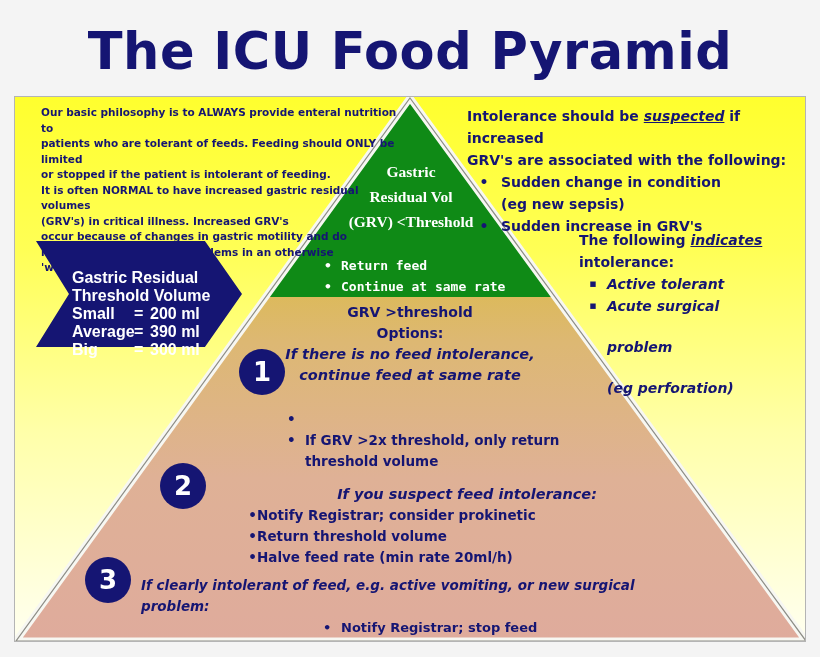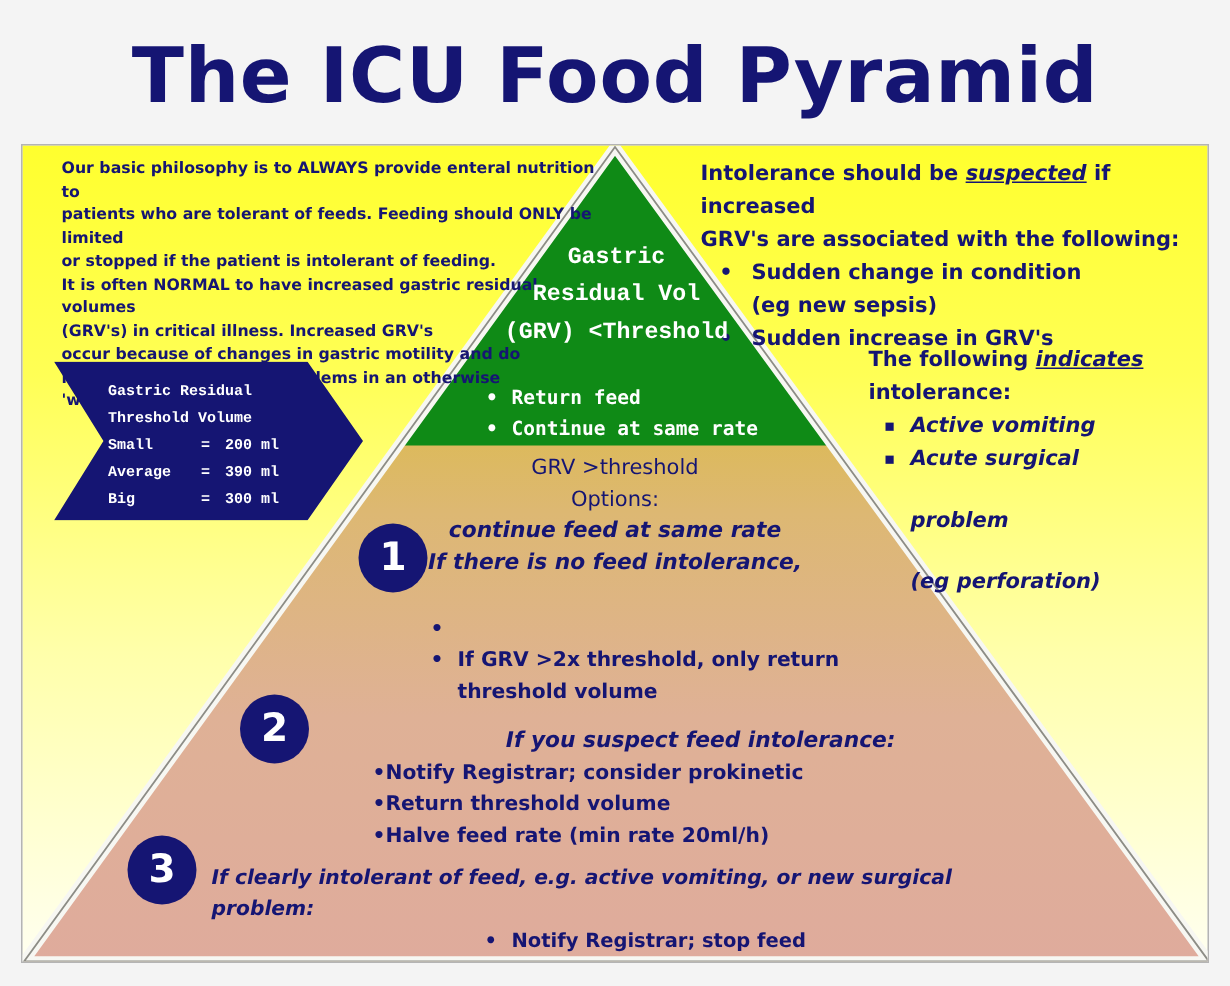--- a/index.html
+++ b/index.html
@@ -104,43 +104,43 @@
     height: 106px;
   }
   #chevron .shape {
     position:absolute; inset:0;
     background: #151573;
     clip-path: polygon(0% 0%, 82% 0%, 100% 50%, 82% 100%, 0% 100%, 16% 50%);
   }
   #chevron .lines {
     position: absolute;
     left: 36px;
-    top: 12px;
+    top: 28px;
     color: #ffffff;
-    font-size: 10px;
+    font-size: 16px;
     font-weight: bold;
     line-height: 18px;
-    font-family: Liberation Mono, monospace;
+    font-family: Liberation Sans, sans-serif;
   }
   #chevron .lines .row { display:flex; }
   #chevron .lines .k { width: 62px; }
   #chevron .lines .eq { width: 16px; }
 
   
   #green-text {
     position: absolute;
     left: 268px;
     top: 62px;
     width: 256px;
     text-align: center;
     color: #ffffff;
     font-size: 15.5px;
     font-weight: bold;
     line-height: 25px;
-    font-family: Liberation Mono, monospace;
+    font-family: Liberation Serif, serif;
   }
   #green-bullets {
     position: absolute;
     left: 300px;
     top: 158px;
     width: 240px;
     color: #ffffff;
     font-size: 13px;
     font-weight: bold;
     line-height: 21px;
@@ -153,21 +153,21 @@
   #sec1 {
     position: absolute;
     left: 230px;
     top: 205px;
     width: 330px;
     text-align: center;
     color: #151573;
     font-size: 14px;
     line-height: 21px;
   }
-  #sec1 .hd { font-weight: normal; }
+  #sec1 .hd { font-weight: bold; }
   #sec1 .it { font-style: italic; font-weight: bold; font-size: 14.5px; }
 
   
   #sec1b {
     position: absolute;
     left: 272px;
     top: 312px;
     width: 350px;
     color: #151573;
     font-size: 13.5px;
@@ -286,21 +286,21 @@
     </div>
   </div>
 
   <div id="right-low">
     <div>
       <span>The following </span><span class="ital uline">indicates</span>
     </div>
     <div>intolerance:</div>
     <div class="b-row">
       <span class="sq">▪</span>
-      <span class="ital">Active vomiting</span>
+      <span class="ital">Active tolerant</span>
     </div>
     <div class="b-row">
       <span class="sq">▪</span>
       <span class="ital">Acute surgical</span>
     </div>
     <div class="sub ital">problem</div>
     <div class="sub ital">(eg perforation)</div>
   </div>
 
   <div id="chevron">
@@ -338,22 +338,22 @@
     </div>
     <div class="b-row">
       <span class="bullet">•</span>
       <span>Continue at same rate</span>
     </div>
   </div>
 
   <div id="sec1">
     <div class="hd">GRV &gt;threshold</div>
     <div class="hd">Options:</div>
+    <div class="it">If there is no feed intolerance,</div>
     <div class="it">continue feed at same rate</div>
-    <div class="it">If there is no feed intolerance,</div>
   </div>
   <div id="sec1b">
     <div class="b-row">
       <span class="bullet">•</span>
     </div>
     <div class="b-row">
       <span class="bullet">•</span>
       <span>If GRV &gt;2x threshold, only return</span>
     </div>
     <div class="sub">threshold volume</div>

